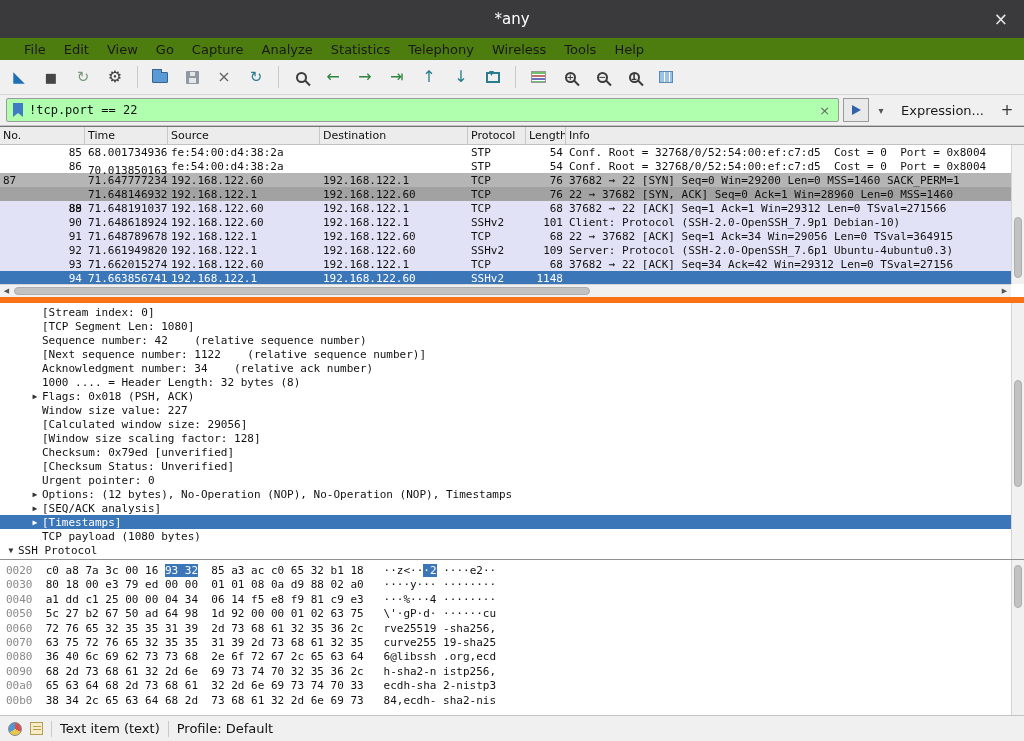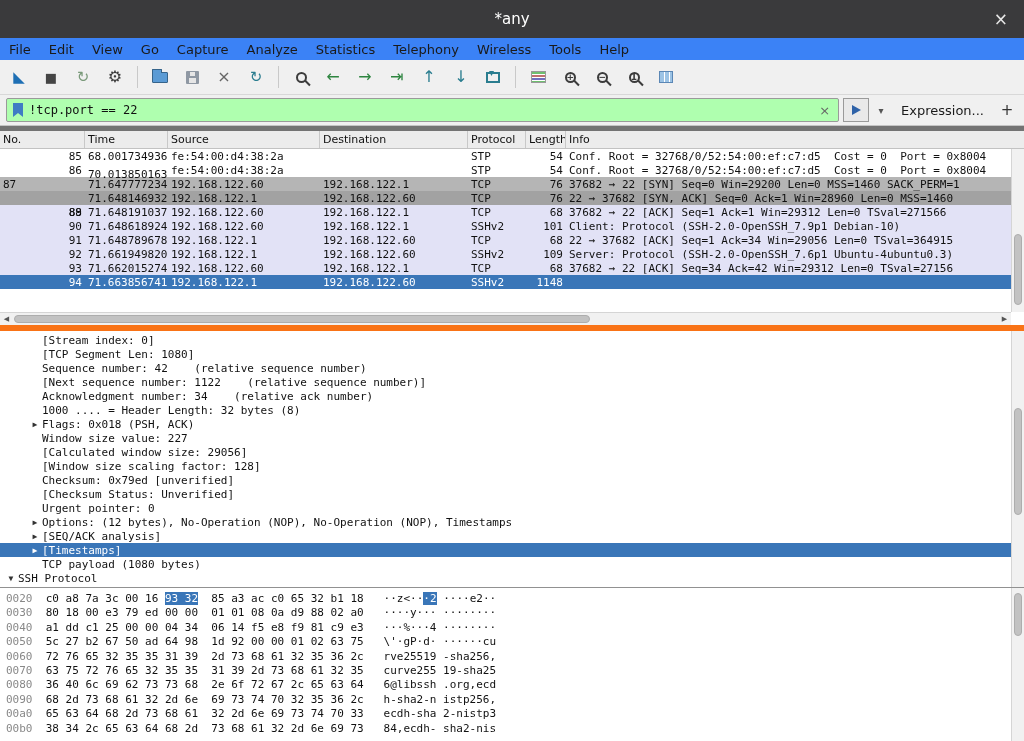--- a/index.html
+++ b/index.html
@@ -2,21 +2,21 @@
 <html><head>
 <meta charset="utf-8">
 <style>
   *{box-sizing:border-box;margin:0;padding:0}
   html,body{width:1024px;height:741px;overflow:hidden}
   body{font-family:"DejaVu Sans","Liberation Sans",sans-serif;font-size:13px;background:#f0f0f0;position:relative;color:#111}
 
   .titlebar{height:38px;background:#3a3a3c;display:flex;align-items:center;justify-content:center;position:relative;color:#fff;font-size:15px}
   .titlebar .close{position:absolute;right:8px;top:0;height:100%;display:flex;align-items:center;padding:0 8px;font-size:17px;color:#e8e8e8;cursor:default}
 
-  .menubar{height:22px;background:#3b82f6;display:flex;align-items:center;padding-left:0}
+  .menubar{height:22px;background:#4d7c0f;display:flex;align-items:center;padding-left:15px}
   .menu-item{padding:2px 9px;font-size:13px;color:#1a1a1a;white-space:nowrap}
 
   .toolbar{height:35px;background:#f0f0f0;border-bottom:1px solid #d8d8d8;display:flex;align-items:center;padding-left:4px;gap:2px}
   .tbtn{width:30px;height:28px;display:flex;align-items:center;justify-content:center;border-radius:3px;flex:0 0 auto}
   .tsep{width:1px;height:22px;background:#c9c9c9;margin:0 5px;flex:0 0 auto}
 
   .ico-folder{width:16px;height:11px;background:#5b9bd5;border:1px solid #36648b;border-radius:1px;position:relative;display:inline-block}
   .ico-folder::before{content:"";position:absolute;top:-4px;left:-1px;width:8px;height:3px;background:#5b9bd5;border:1px solid #36648b;border-bottom:none;border-radius:1px 1px 0 0}
   .ico-save{width:13px;height:13px;background:#8f98a3;position:relative;display:inline-block;border-radius:1px}
   .ico-save::before{content:"";position:absolute;left:3px;top:7px;width:7px;height:5px;background:#e6e6e6}
@@ -33,21 +33,21 @@
   .filter-field{flex:1;height:24px;background:#afffaf;border:1px solid #9a9a9a;border-radius:2px;display:flex;align-items:center;padding:0 6px;gap:6px}
   .filter-ribbon{width:10px;height:14px;background:#3f7cc4;clip-path:polygon(0 0,100% 0,100% 100%,50% 72%,0 100%);flex:0 0 auto}
   .filter-text{flex:1;font-family:"DejaVu Sans Mono","Liberation Mono",monospace;font-size:12px;color:#111;white-space:pre;overflow:hidden}
   .filter-clear{color:#666;font-size:13px;padding:0 2px}
   .filter-apply{width:26px;height:24px;background:#e9e9e9;border:1px solid #9a9a9a;display:flex;align-items:center;justify-content:center}
   .apply-tri{width:0;height:0;border-left:9px solid #2f62a8;border-top:5px solid transparent;border-bottom:5px solid transparent;display:inline-block}
   .filter-drop{width:16px;height:24px;display:flex;align-items:center;justify-content:center;color:#555;font-size:10px}
   .filter-expression{padding:0 8px;color:#1a1a1a;white-space:nowrap}
   .filter-add{width:22px;text-align:center;font-size:15px;color:#333}
 
-  .packet-pane{height:199px;position:relative;background:#fff;border-top:5px solid #737373}
+  .packet-pane{height:171px;position:relative;background:#fff;border-top:1px solid #737373}
   .phead{position:absolute;top:0;left:0;right:0;height:18px;background:#ececec;border-bottom:1px solid #c2c2c2;display:flex;font-size:11px}
   .phcell{border-right:1px solid #c8c8c8;padding:2px 3px;white-space:pre;overflow:hidden;flex:0 0 auto}
   .plist{position:absolute;top:18px;left:0;right:13px;bottom:13px;overflow:hidden;font-family:"DejaVu Sans Mono","Liberation Mono",monospace;font-size:11px}
   .prow{height:14px;display:flex;align-items:center}
   .pcell{padding:0 3px;white-space:pre;overflow:hidden;flex:0 0 auto}
   .row-plain{background:#ffffff}
   .row-syn{background:#b5b5b5}
   .row-syn2{background:#a2a2a2}
   .row-tcp{background:#e2e2f6}
   .row-selected{background:#3a76b8;color:#fff}

